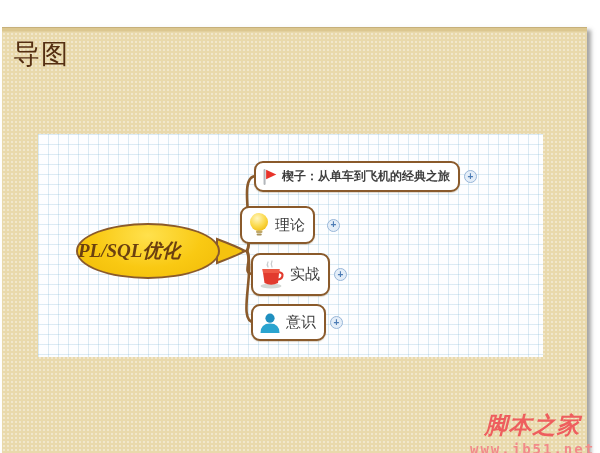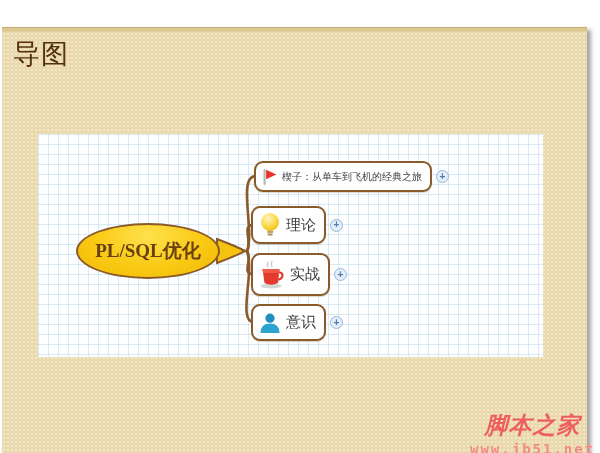--- a/index.html
+++ b/index.html
@@ -36,48 +36,48 @@
   }
 
   .links-svg { position:absolute; left:0; top:0; width:505px; height:223px; }
 
   
   .root-node {
     position:absolute; left:38px; top:89px; width:144px; height:56px;
     border-radius:50%;
     background:radial-gradient(ellipse at 50% 20%, #ffe14d 0%, #f9c913 55%, #f0bb07 100%);
     border:2.5px solid #8a5a2b;
-    display:flex; align-items:center; justify-content:center;
+    display:flex; align-items:center; font-style:italic;
   }
   .root-label {
     font-family:"Liberation Serif","DejaVu Serif",serif;
     font-weight:bold; font-size:19px; color:#6b4010; white-space:nowrap;
   }
 
   
   .branch { position:absolute; display:flex; align-items:center; }
   .branch-box {
     display:flex; align-items:center; gap:4px;
     background:#ffffff; border:2px solid #8a5a2b; border-radius:9px;
     padding:2px 8px 2px 5px; box-shadow:0 1px 1px rgba(120,90,40,0.25);
   }
   .branch-label { font-size:15px; color:#3d3d3d; white-space:nowrap; }
-  .branch-1 .branch-label { font-size:10px; }
+  .branch-1 .branch-label { font-size:12px;font-weight:bold; }
   .icon { display:flex; align-items:center; justify-content:center; }
 
   .expand-btn {
     width:13px; height:13px; margin-left:4px; border-radius:50%;
     background:#e4eef8; border:1px solid #98b6d8;
     color:#4d7cb5; font-size:10px; line-height:10px; font-weight:bold;
     display:flex; align-items:center; justify-content:center;
     cursor:pointer; flex:0 0 auto;
   }
 
   .branch-1 { left:216px; top:27px;  height:31px; }
-  .branch-2 { left:213px; top:72px;  height:38px; }
+  .branch-2 { left:202px; top:72px;  height:38px;gap:8px; }
   .branch-3 { left:213px; top:119px; height:43px; }
   .branch-4 { left:213px; top:170px; height:37px;justify-content:flex-end; }
   .branch .branch-box { height:100%; }
 
   
   .watermark { position:absolute; left:468px; top:382px; text-align:center; }
   .watermark-name {
     font-family:"Liberation Serif","DejaVu Serif",serif;
     font-style:italic; font-weight:bold; font-size:23px; color:#ee5e5e;
     letter-spacing:1px; white-space:nowrap;

